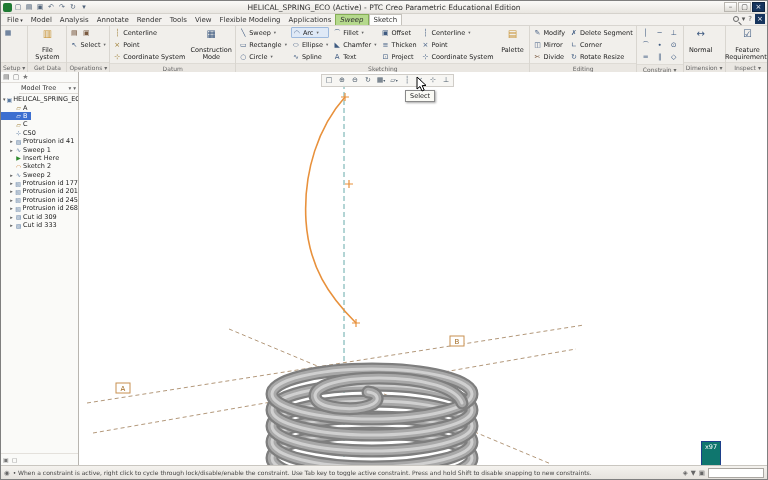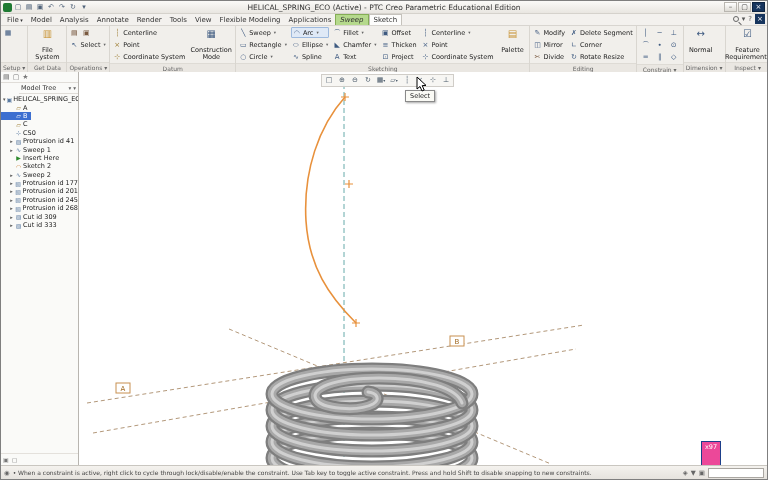--- a/index.html
+++ b/index.html
@@ -70,21 +70,21 @@
   .gfx { position:relative; flex:1; background:#fff; overflow:hidden; }
   .gfx-svg { position:absolute; inset:0; width:100%; height:100%; }
   .cw1 { fill:none; stroke:#7e7e7e; stroke-width:13; stroke-linecap:round; }
   .cw2 { fill:none; stroke:#a8a8a8; stroke-width:8.5; stroke-linecap:round; }
   .cw3 { fill:none; stroke:#d0d0d0; stroke-width:3; stroke-linecap:round; }
   .gfx-toolbar { position:absolute; left:242px; top:2px; display:flex; gap:1px; background:rgba(246,245,242,.92); border:1px solid #d0cdc8; padding:0 1px; height:13px; align-items:center; z-index:2; }
   .gbtn { width:12px; height:11px; font-size:7px; line-height:11px; text-align:center; color:#4a5a6a; }
   .gbtn.dd::after { content:"▾"; font-size:4px; }
   .tooltip { position:absolute; left:326px; top:18px; background:#fafaf5; border:1px solid #8a8a8a; box-shadow:1px 1px 2px rgba(0,0,0,.35); font-size:6.5px; padding:1px 4px; z-index:4; }
   .cursor { position:absolute; left:337px; top:4px; z-index:5; }
-  .badge { position:absolute; left:622px; top:369px; background:#ec4899; color:#fff; font-size:6.5px; padding:0 3px; height:28px; line-height:10px; border:1px solid #1d3f8a; z-index:2; }
+  .badge { position:absolute; left:622px; top:369px; background:#0f766e; color:#fff; font-size:6.5px; padding:0 3px; height:28px; line-height:10px; border:1px solid #1d3f8a; z-index:2; }
 
   
   .statusbar { flex:0 0 14px; display:flex; align-items:center; background:linear-gradient(#f4f2ee,#e6e3de); border-top:1px solid #c9c6c0; padding:0 3px; gap:3px; font-size:6px; color:#444; }
   .status-msg { white-space:nowrap; overflow:hidden; text-overflow:ellipsis; flex:1; }
   .st-ic { font-size:6.5px; color:#666; }
   .st-box { width:56px; height:10px; flex:0 0 56px; border:1px solid #aaa7a2; background:#fff; }
 </style>
 </head>
 <body>
 

